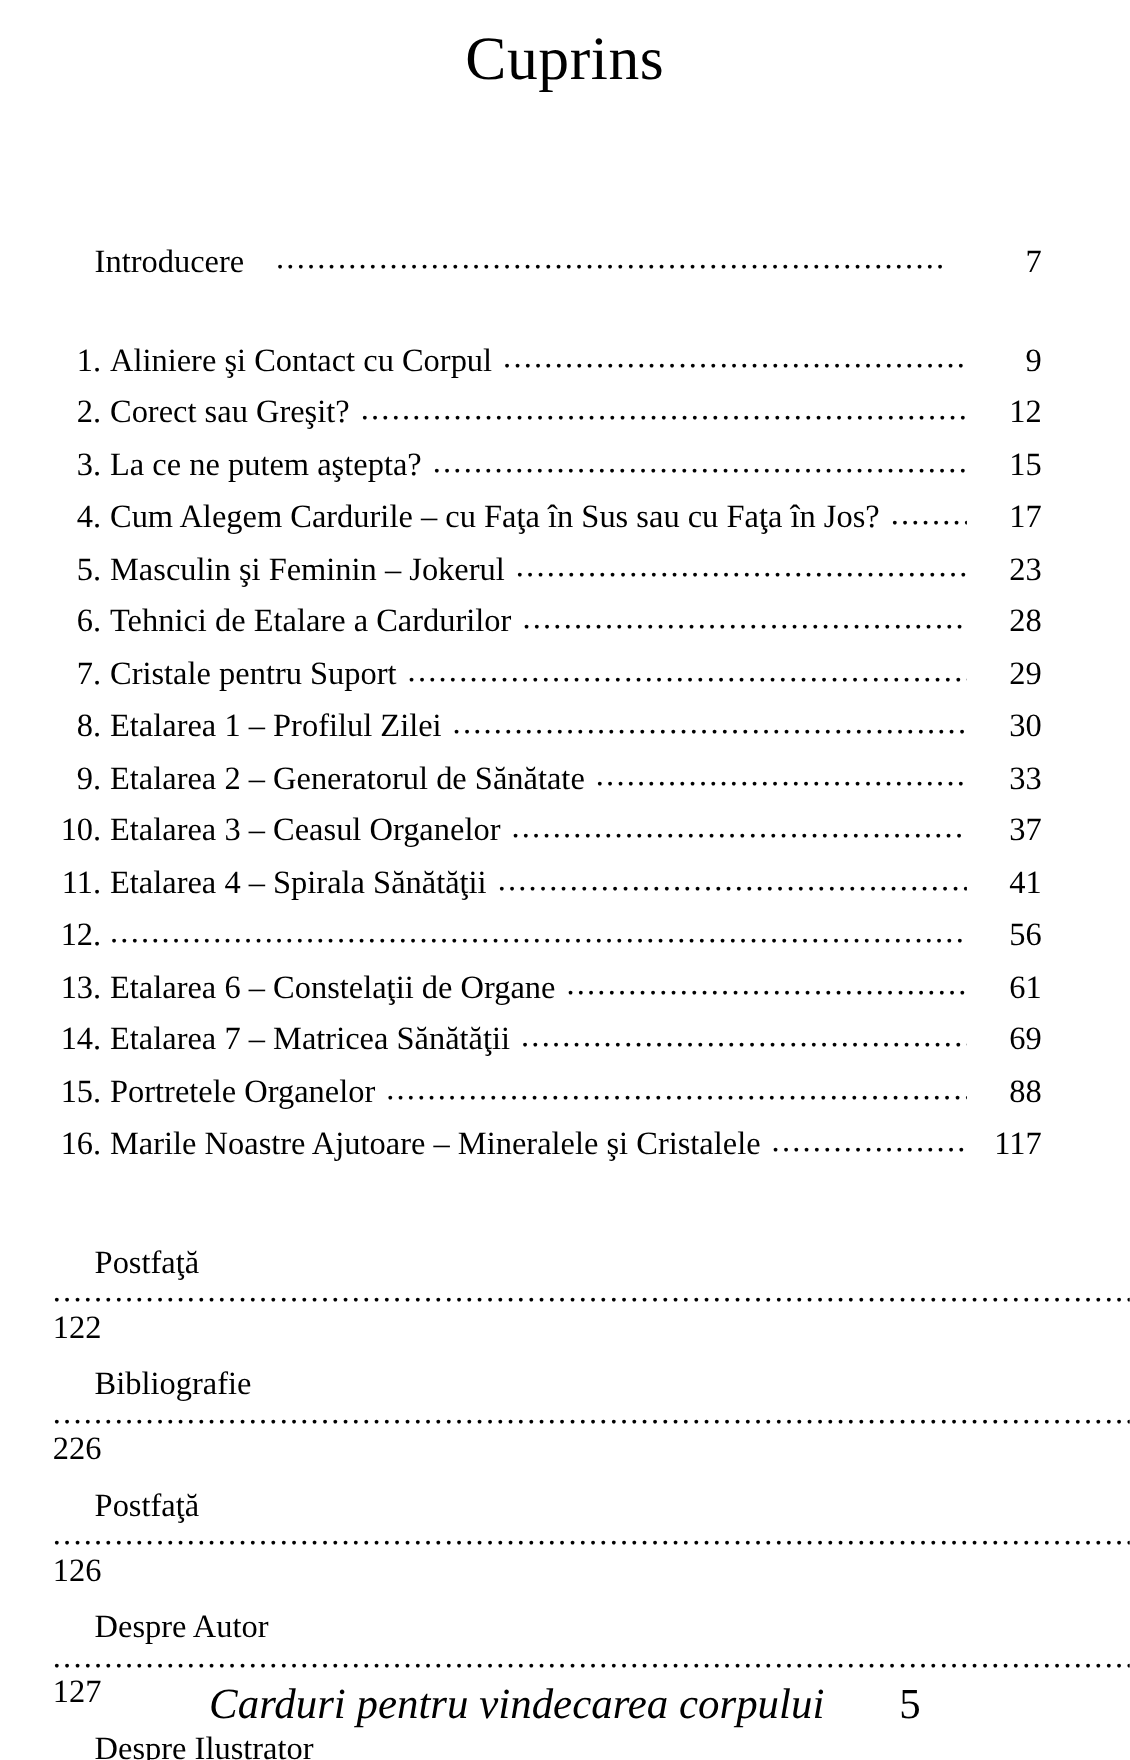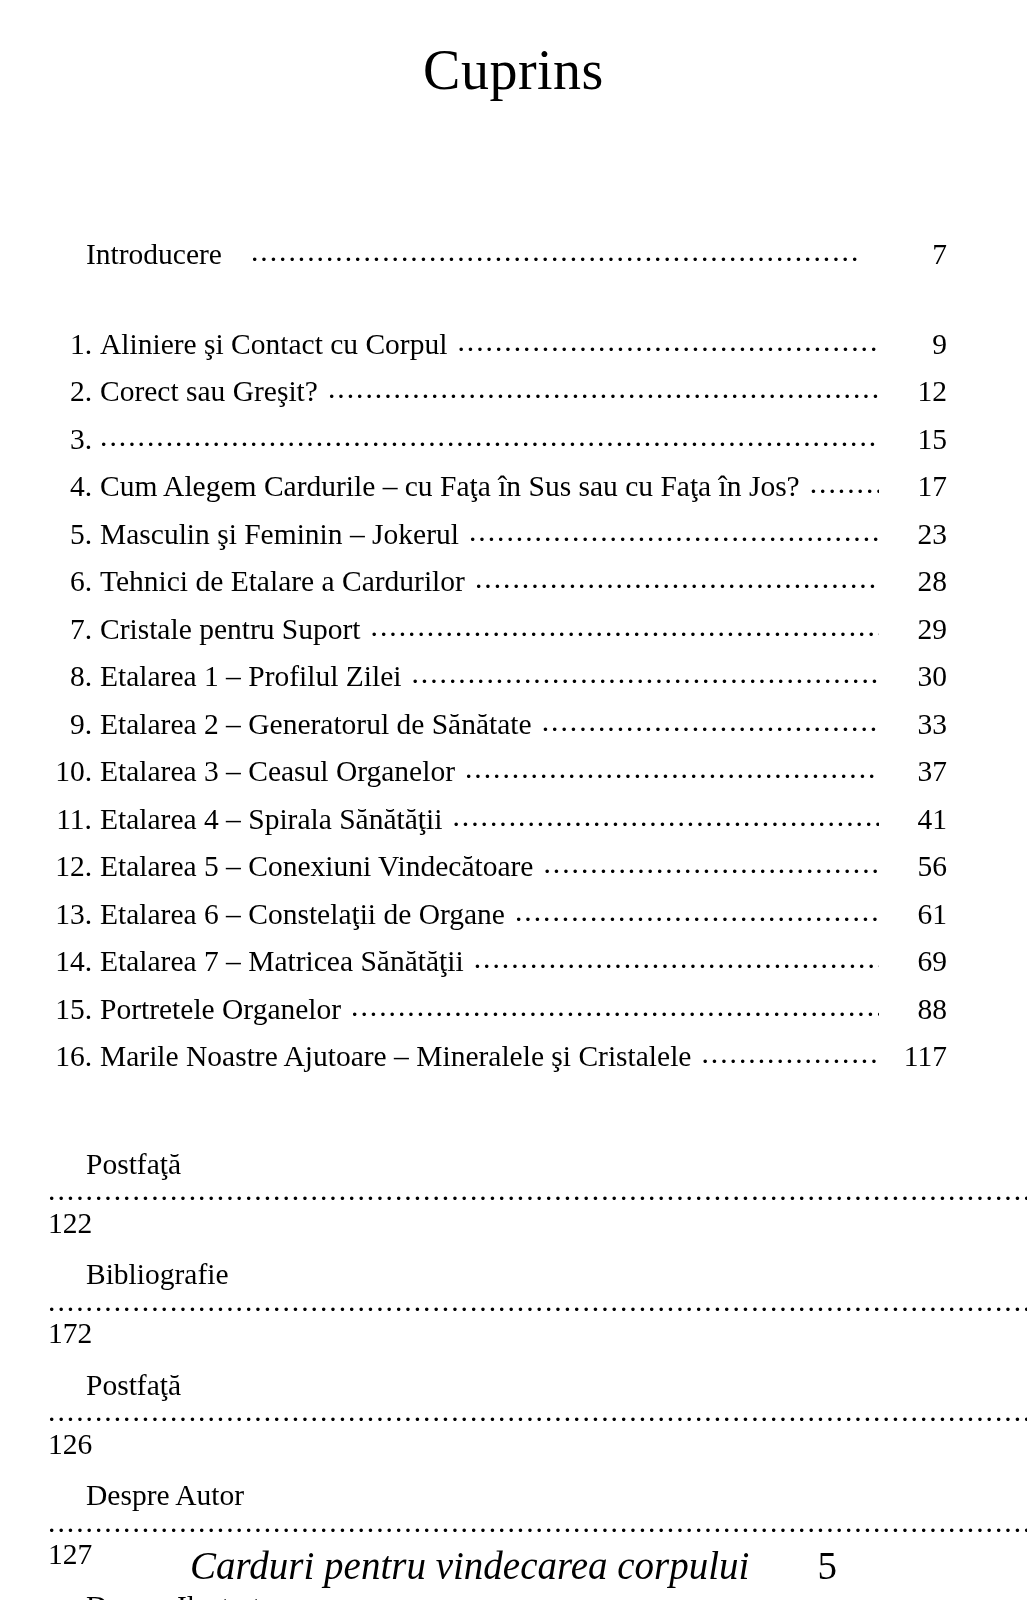--- a/index.html
+++ b/index.html
@@ -21,21 +21,21 @@
     width: 1027px;
     height: 1600px;
     box-sizing: border-box;
   }
 
   .page-title {
     text-align: center;
     font-size: 56px;
     font-weight: normal;
     letter-spacing: 0.5px;
-    margin: 16px;
+    margin: 0;
     padding-top: 22px;
     font-family: "Liberation Serif", serif;
   }
 
   .toc {
     margin-top: 138px;
     padding-left: 48px;
     padding-right: 80px;
   }
 
@@ -163,20 +163,21 @@
 
       <div class="toc-row">
         <span class="toc-num">2.</span>
         <span class="toc-label">Corect sau Greşit?</span>
         <span class="toc-dots">.................................................................................................................</span>
         <span class="toc-page">12</span>
       </div>
 
       <div class="toc-row">
         <span class="toc-num">3.</span>
+        <span class="toc-label">La ce ne putem aştepta?</span>
         <span class="toc-dots">.................................................................................................................</span>
         <span class="toc-page">15</span>
       </div>
 
       <div class="toc-row">
         <span class="toc-num">4.</span>
         <span class="toc-label">Cum Alegem Cardurile – cu Faţa în Sus sau cu Faţa în Jos?</span>
         <span class="toc-dots">.................................................................................................................</span>
         <span class="toc-page">17</span>
       </div>
@@ -225,21 +226,20 @@
 
       <div class="toc-row">
         <span class="toc-num">11.</span>
         <span class="toc-label">Etalarea 4 – Spirala Sănătăţii</span>
         <span class="toc-dots">.................................................................................................................</span>
         <span class="toc-page">41</span>
       </div>
 
       <div class="toc-row">
         <span class="toc-num">12.</span>
-        <span class="toc-label">Etalarea 5 – Conexiuni Vindecătoare</span>
         <span class="toc-dots">.................................................................................................................</span>
         <span class="toc-page">56</span>
       </div>
 
       <div class="toc-row">
         <span class="toc-num">13.</span>
         <span class="toc-label">Etalarea 6 – Constelaţii de Organe</span>
         <span class="toc-dots">.................................................................................................................</span>
         <span class="toc-page">61</span>
       </div>
@@ -271,21 +271,21 @@
 
       <div class="toc-row">
         <span class="toc-label">Postfaţă</span>
         <span class="toc-dots">.................................................................................................................</span>
         <span class="toc-page">122</span>
       </div>
 
       <div class="toc-row">
         <span class="toc-label">Bibliografie</span>
         <span class="toc-dots">.................................................................................................................</span>
-        <span class="toc-page">172</span>
+        <span class="toc-page">226</span>
       </div>
 
       <div class="toc-row">
         <span class="toc-label">Postfaţă</span>
         <span class="toc-dots">.................................................................................................................</span>
         <span class="toc-page">126</span>
       </div>
 
       <div class="toc-row">
         <span class="toc-label">Despre Autor</span>

